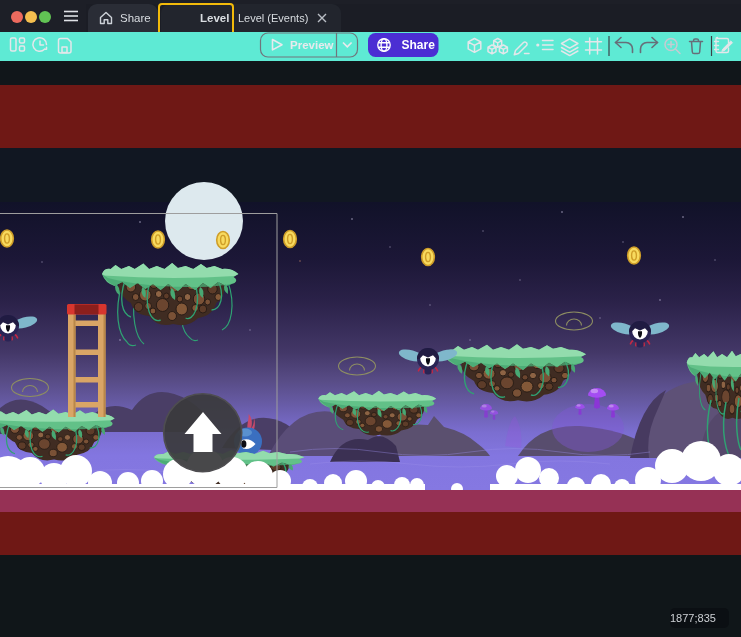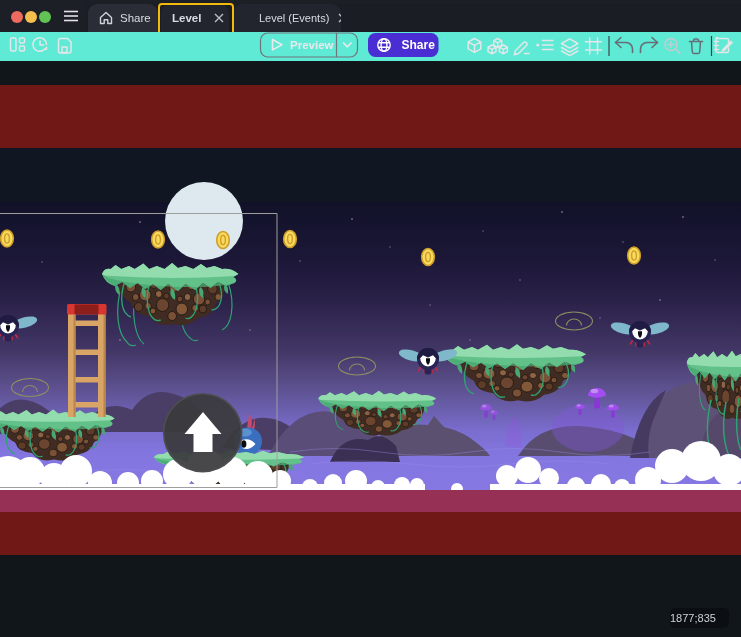--- a/index.html
+++ b/index.html
@@ -286,28 +286,28 @@
           <line x1="1" y1="9" x2="15" y2="9"></line>
           <line x1="1" y1="13.5" x2="15" y2="13.5"></line>
     </g>
   </svg>
   <div class="tab" style="left:88px;width:70px;background:#2a2d36;">
     <svg width="14" height="14" style="margin-left:11px;">
       <path d="M1.5,6.5 L7,1.5 L12.5,6.5 V12.5 H8.8 V8.8 H5.2 V12.5 H1.5 Z" fill="none" stroke="#ced3d9" stroke-width="1.4" stroke-linejoin="round"></path>
     </svg>
     <span style="margin-left:7px;">Share</span>
   </div>
-  <div class="tab" style="left:161px;width:68px;background:#22252d;">
+  <div class="tab" style="left:161px;width:68px;background:#22252d;padding-left:28px;">
     <span style="margin-left:11px;font-weight:bold;">Level</span>
     <svg width="10" height="10" style="margin-left:13px;">
       <path d="M1,1 L9,9 M9,1 L1,9" stroke="#b9bec5" stroke-width="1.4"></path>
     </svg>
   </div>
   <div class="tab" style="left:233px;width:108px;background:#22252d;">
-    <span style="margin-left:26px;font-size:11px;">Level (Events)</span>
+    <span style="margin-left:5px;font-size:11px;">Level (Events)</span>
     <svg width="10" height="10" style="margin-left:9px;">
       <path d="M1,1 L9,9 M9,1 L1,9" stroke="#b9bec5" stroke-width="1.4"></path>
     </svg>
   </div>
   <div style="position:absolute;left:157.5px;top:2.5px;width:72px;height:29px;border:2.5px solid #f2ba0a;border-radius:4px;"></div>
 </div>
 
 <div class="toolbar">
   <svg width="741" height="29" style="position:absolute;left:0;top:0;">
     <g stroke="#e4e7ea" stroke-width="1.5" fill="none" stroke-linejoin="round" stroke-linecap="round">

